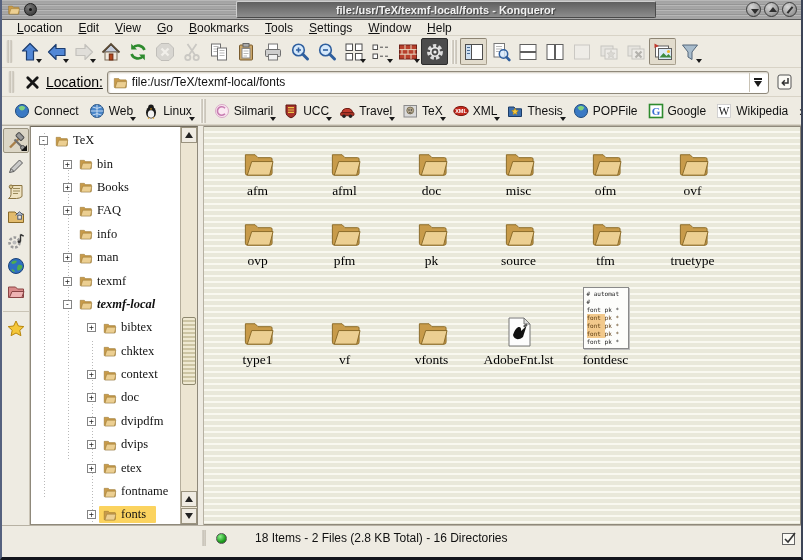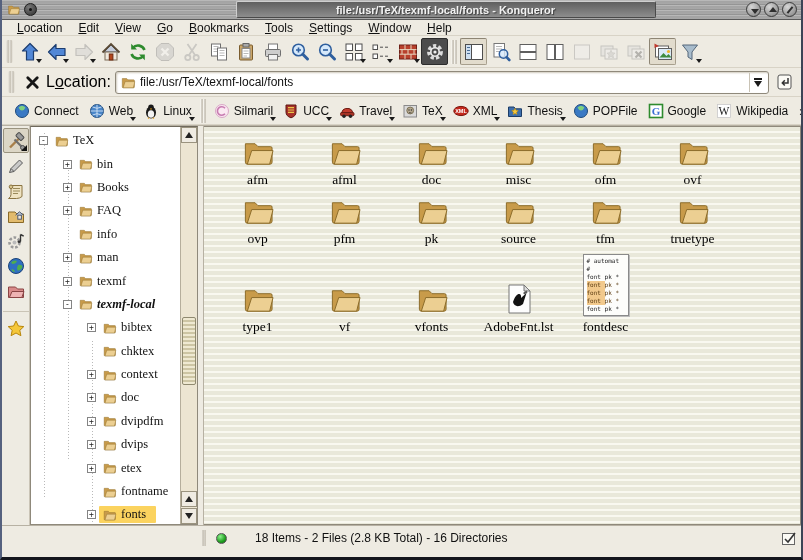--- a/index.html
+++ b/index.html
@@ -37,21 +37,21 @@
   .tbtn { width:27px; height:27px; display:flex; align-items:center; justify-content:center; position:relative; border:1px solid transparent; border-radius:2px; }
   .tbtn svg { width:22px; height:22px; }
   .tbtn.disabled svg { filter:grayscale(1) opacity(.45); }
   .tbtn.pressed { background:#e2dccd; border-color:#a79f8d; border-top-color:#8d8574; border-left-color:#8d8574; }
   .tbtn.pressed-dark { background:#4c4c4c; border-color:#2c2c2c; }
   .caret { position:absolute; right:0; bottom:1px; width:0; height:0; border-left:3.5px solid transparent; border-right:3.5px solid transparent; border-top:4px solid #1a1a1a; }
   .tsep { width:6px; height:24px; margin:0 3px; background:repeating-linear-gradient(to right,#eeebe2 0,#fbfaf6 1px,#a9a294 2px,#eeebe2 3px); }
 
   
   .locbar { height:29px; padding:0 4px; gap:4px; }
-  .loc-label { font-size:16px; white-space:nowrap; }
+  .loc-label { font-size:14px; white-space:nowrap;text-decoration:underline; }
   .combo { flex:1; height:23px; background:#fff; border:1px solid #8f897b; border-radius:3px; display:flex; align-items:center; padding:0 2px 0 4px; box-shadow:inset 1px 1px 2px #d0cabd; }
   .combo svg.f { width:16px; height:15px; margin-right:4px; }
   .combo-text { font-size:12px; color:#111; flex:1; white-space:nowrap; overflow:hidden; }
   .combo-drop { width:17px; height:19px; border-left:1px solid #c9c3b5; display:flex; flex-direction:column; align-items:center; justify-content:center; gap:1px; }
   .combo-drop .bar { width:8px; height:2px; background:#1a1a1a; }
   .combo-drop .tri { border-left:4.5px solid transparent; border-right:4.5px solid transparent; border-top:6px solid #1a1a1a; }
   .gobtn { width:24px; height:24px; display:flex; align-items:center; justify-content:center; }
   .gobtn svg { width:20px; height:20px; }
   .clearbtn { width:20px; height:20px; display:flex; align-items:center; justify-content:center; }
   .clearbtn svg { width:17px; height:17px; }
@@ -90,21 +90,21 @@
   .sbtn .up { border-left:4px solid transparent; border-right:4px solid transparent; border-bottom:6px solid #222; }
   .sbtn .dn { border-left:4px solid transparent; border-right:4px solid transparent; border-top:6px solid #222; }
   .sthumb { position:absolute; left:1px; width:14px; top:190px; height:68px; border:1px solid #8f8970;
             background:repeating-linear-gradient(to bottom,#efe9d2 0 2px,#cdc5a4 2px 4px); border-radius:2px; }
 
   .splitter { width:6px; background:#eeebe2; border-right:1px solid #b7b1a3; }
 
   .mainview { flex:1; border:1px solid #8f897b; border-left:none; overflow:hidden;
               background:repeating-linear-gradient(to bottom,#e9e8da 0 4px,#f9f8f0 4px 6px); }
   .grid { display:grid; grid-template-columns:repeat(6,87px); padding:4px 0 0 10px; }
-  .cell { display:flex; flex-direction:column; align-items:center; justify-content:flex-end; padding:5px 2px 2px; }
+  .cell { display:flex; flex-direction:column; align-items:center; justify-content:flex-end; padding:16px 2px 2px; }
   .cell .icn { display:flex; align-items:flex-end; justify-content:center; }
   .cell svg.f32 { width:36px; height:33px; }
   .cell svg.f34 { width:36px; height:34px; }
   .cell .flabel { font-family:"Liberation Serif", serif; font-size:13.5px; color:#000; margin-top:3px; white-space:nowrap; }
   .preview { width:46px; height:62px; background:#fdfdfb; border:1px solid #8a8a8a; box-shadow:1px 1px 0 #bbb; padding:2px 1px 0 3px; overflow:hidden; }
   .pline { font-family:"DejaVu Sans Mono", monospace; font-size:6px; line-height:8px; color:#222; white-space:nowrap; }
   .pline.hl { color:#5a3a10; background:linear-gradient(to right,#f2c98c 0 45%,transparent 45%); }
 
   
   .statusbar { height:25px; display:flex; align-items:center; background:#eeebe2; border-top:1px solid #b7b1a3; padding-left:200px; position:relative; }

